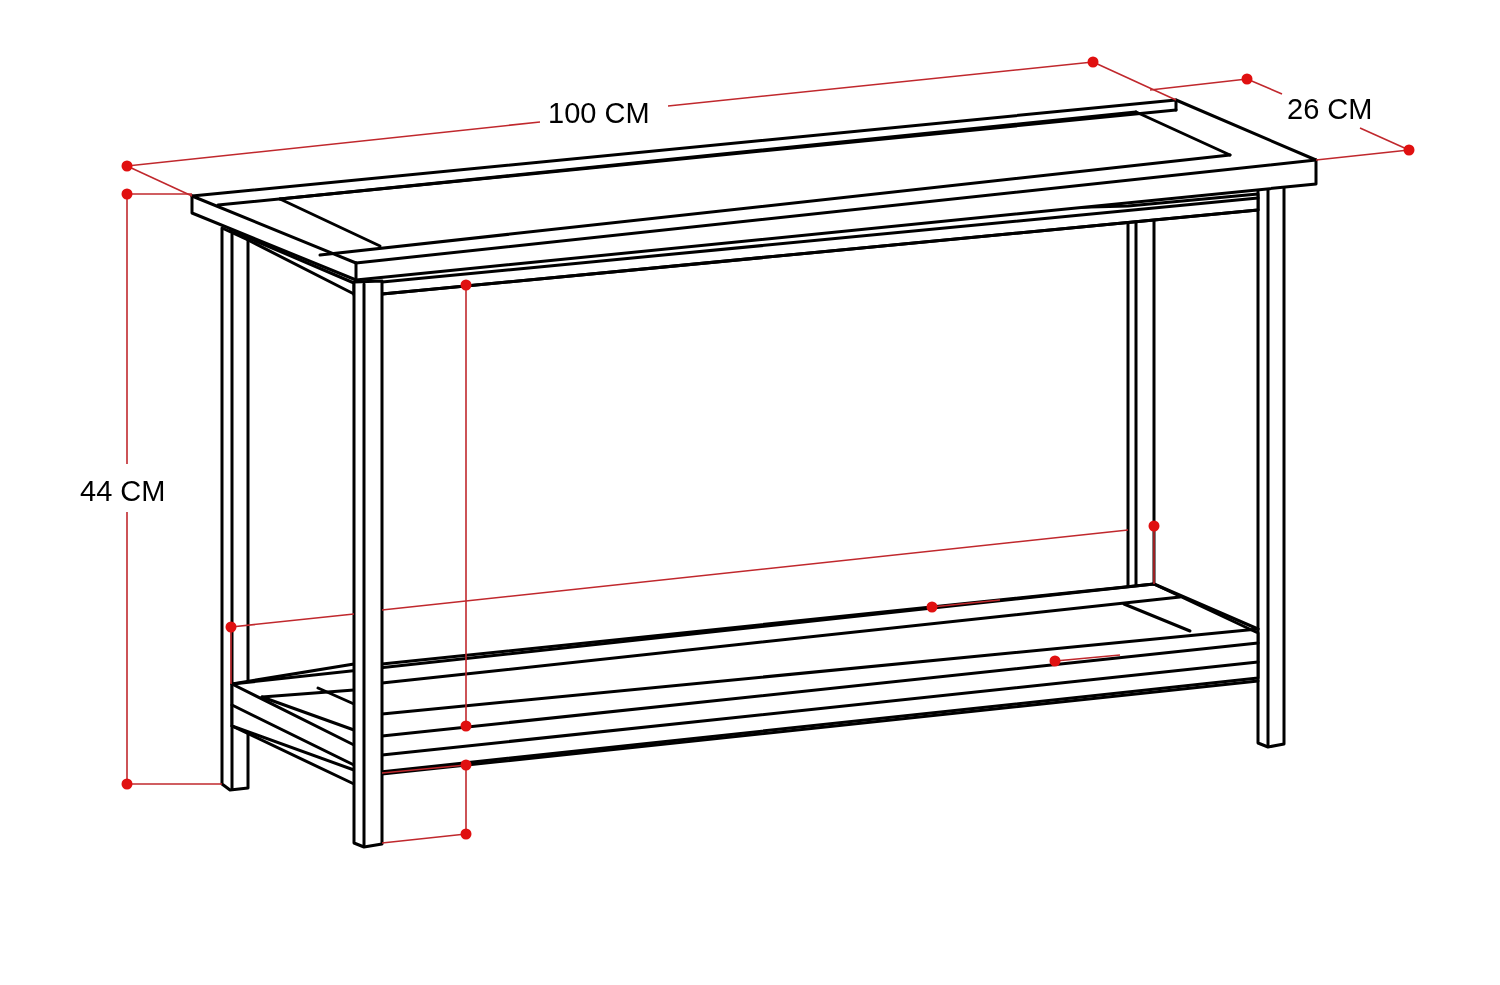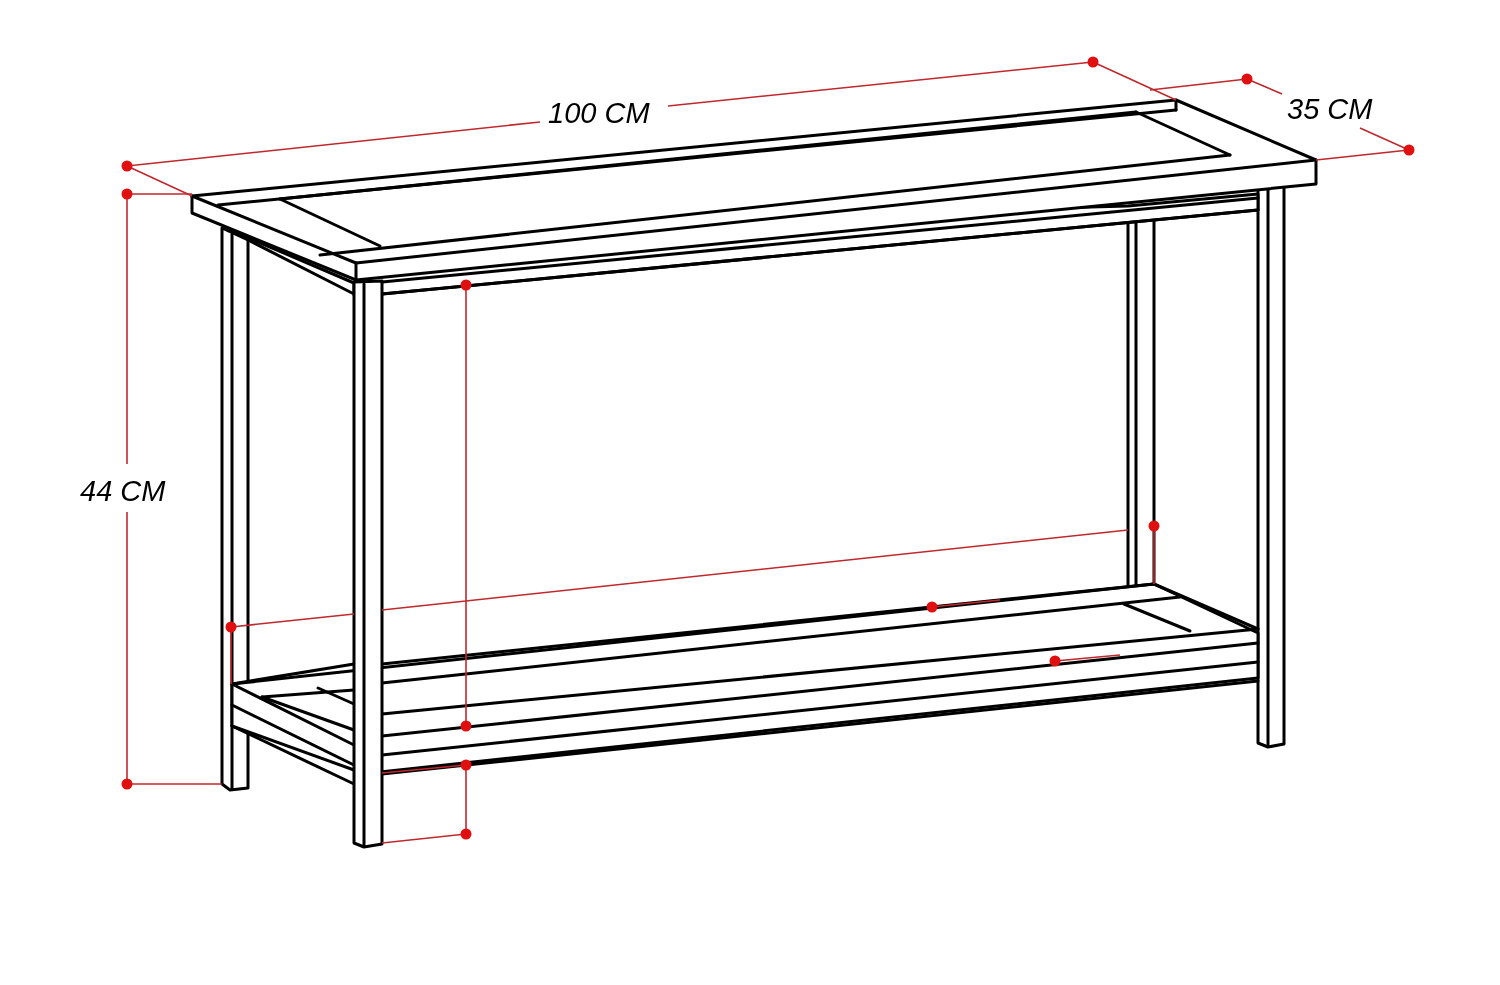--- a/index.html
+++ b/index.html
@@ -11,21 +11,20 @@
     .dot { fill: #e01010; }
     .label {
       position: absolute;
       font-family: "Liberation Sans", sans-serif;
       font-size: 29px;
       color: #000;
       background: #fff;
       padding: 0 4px;
       line-height: 32px;
       white-space: nowrap;
-      font-style: italic;
     }
   </style>
 </head>
 <body>
 
 <div id="diagram">
   <svg id="canvas" viewBox="0 0 1500 985" xmlns="http://www.w3.org/2000/svg">
 
     <g>
       <polygon class="lnf" points="222,228 248,240 248,788 230,790 222,784"></polygon>
@@ -140,15 +139,15 @@
     </g>
     <g>
       <line class="dim" x1="932" y1="607" x2="1000" y2="600"></line>
       <line class="dim" x1="1055" y1="661" x2="1120" y2="655"></line>
       <circle class="dot" cx="932" cy="607" r="5.5"></circle>
       <circle class="dot" cx="1055" cy="661" r="5.5"></circle>
     </g>
   </svg>
 
   <span class="label" style="left:544px; top:97px;">100 CM</span>
-  <span class="label" style="left:1283px; top:93px;">35 CM</span>
+  <span class="label" style="left:1283px; top:93px;">26 CM</span>
   <span class="label" style="left:76px; top:475px;">44 CM</span>
 </div>
 
 </body></html>

